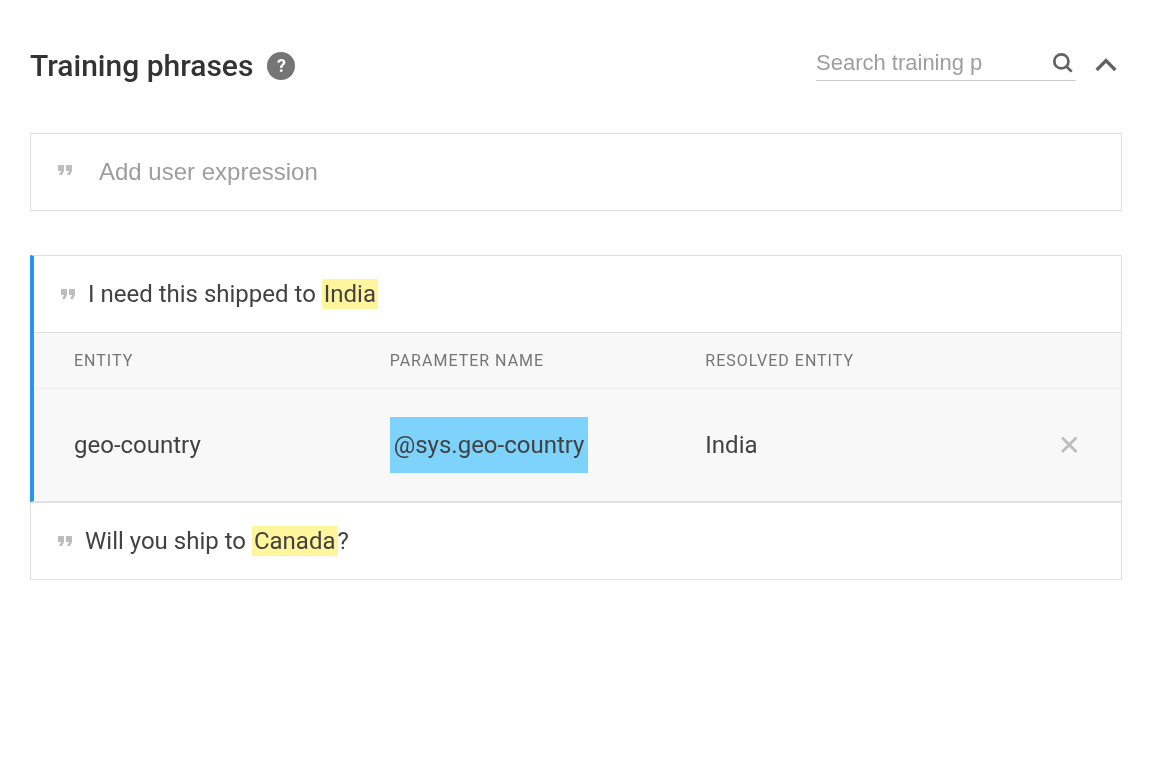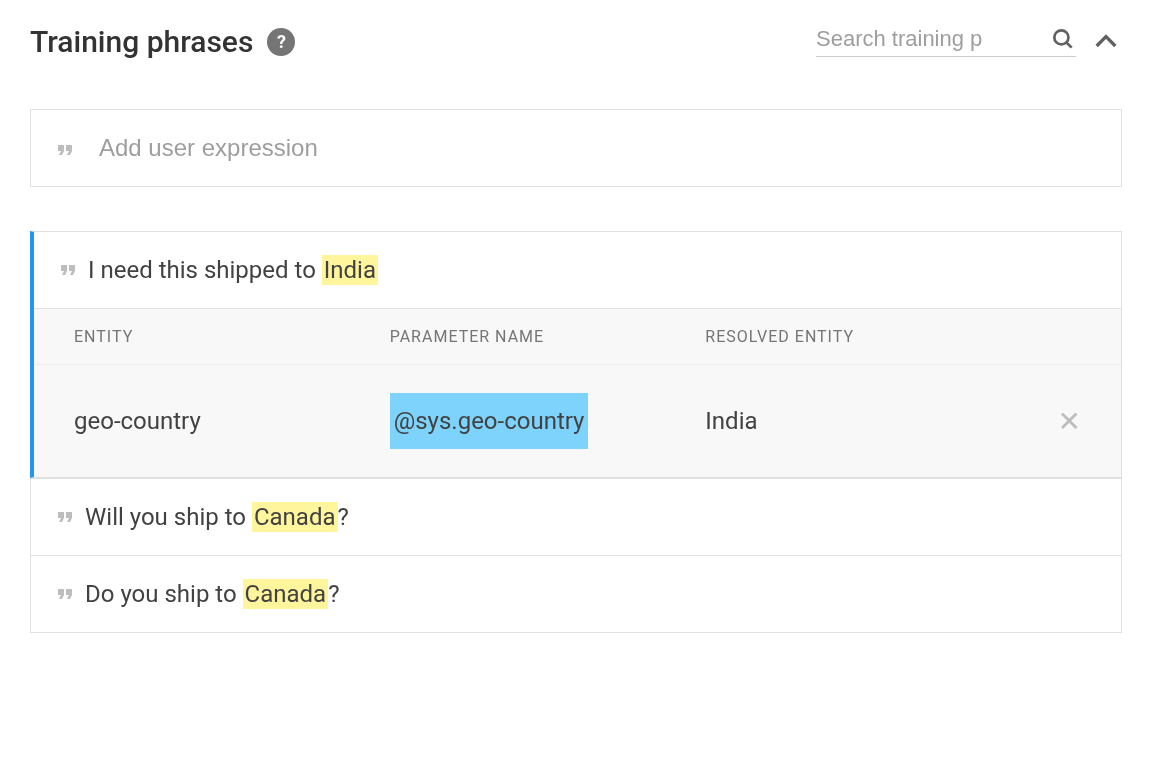--- a/index.html
+++ b/index.html
@@ -8,20 +8,21 @@
       background: #fff;
       padding: 24px 30px;
       color: #333;
       width: 1152px;
     }
     .header {
       display: flex;
       align-items: center;
       justify-content: space-between;
       margin-bottom: 50px;
+      margin-top: 24px;
     }
     .header-left {
       display: flex;
       align-items: center;
       gap: 14px;
     }
     .title {
       font-size: 30px;
       font-weight: 500;
       color: #333;
@@ -61,21 +62,21 @@
       background: transparent;
     }
     .search-input::placeholder { color: #9e9e9e; }
     .search-icon { color: #616161; flex-shrink: 0; }
     .chevron-icon { color: #616161; cursor: pointer; }
 
     .list { border: 1px solid #e0e0e0; }
 
     .add-row {
       display: flex;
-      align-items: flex-end;
+      align-items: flex-start;
       padding: 24px 22px;
       gap: 22px;
     }
     .quote-icon { color: #bdbdbd; flex-shrink: 0; }
     .add-input {
       border: none;
       outline: none;
       font-size: 24px;
       color: #333;
       width: 100%;
@@ -195,19 +196,13 @@
   </div>
 </div>
 
 <div class="list" style="border-top:none">
   <div class="phrase-row">
     <svg class="quote-icon" width="24" height="24" viewBox="0 0 24 24" fill="currentColor">
         <path d="M6 17h3l2-4V7H5v6h3l-2 4zm8 0h3l2-4V7h-6v6h3l-2 4z"></path>
       </svg>
     <div class="phrase-text"><span>Will you ship to </span><span class="highlight">Canada</span><span>?</span></div>
   </div>
-  <div class="phrase-row">
-    <svg class="quote-icon" width="24" height="24" viewBox="0 0 24 24" fill="currentColor">
-        <path d="M6 17h3l2-4V7H5v6h3l-2 4zm8 0h3l2-4V7h-6v6h3l-2 4z"></path>
-      </svg>
-    <div class="phrase-text"><span>Do you ship to </span><span class="highlight">Canada</span><span>?</span></div>
-  </div>
 </div>
 
 </body></html>

